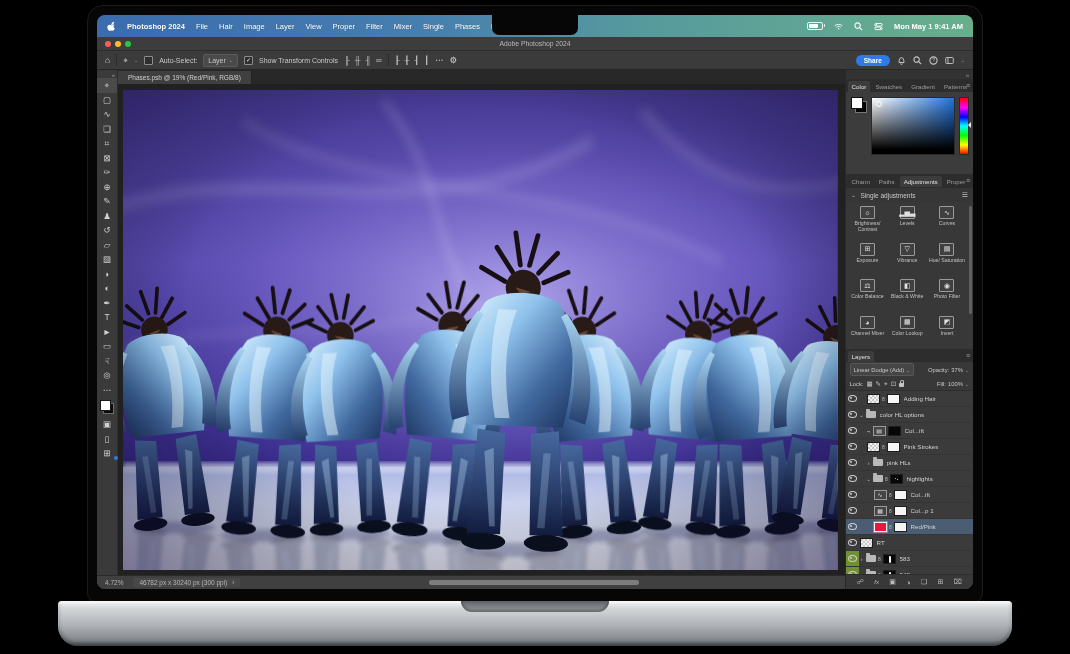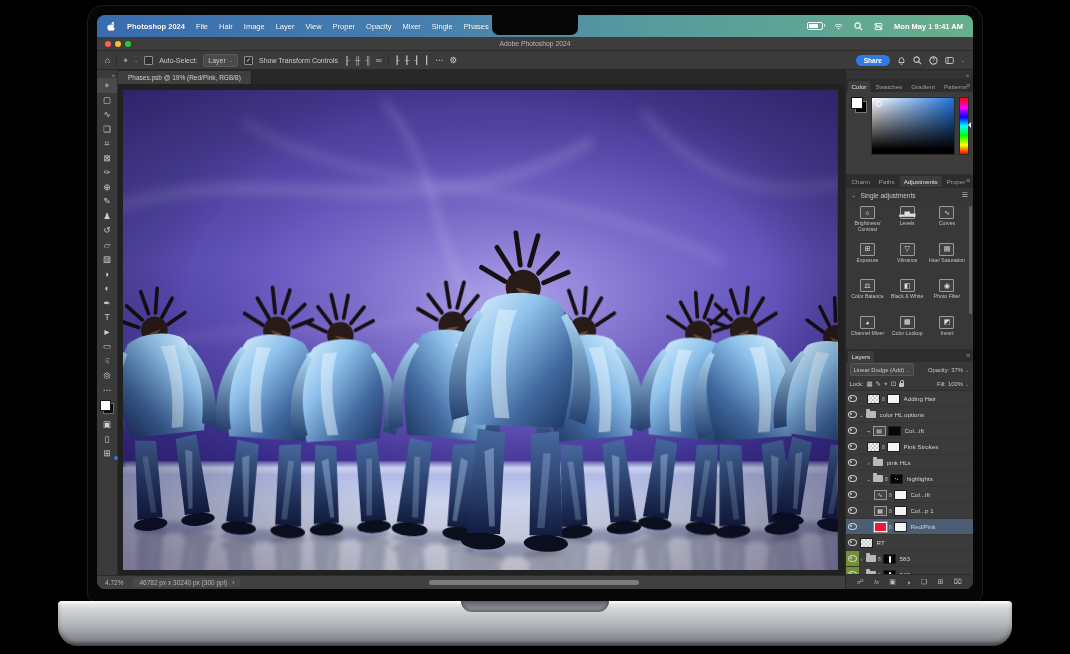--- a/index.html
+++ b/index.html
@@ -158,21 +158,21 @@
             <path fill="#fff" d="M9.5 5.3c-1.4-.1-2.6.8-3.3.8-.7 0-1.7-.8-2.8-.8C1.9 5.4.5 6.5.5 8.7c0 2.2 1.6 4.9 2.9 4.9.7 0 1.2-.5 2.2-.5s1.4.5 2.2.5c1.3 0 2.5-2 2.9-3.3-1.1-.4-1.8-1.4-1.8-2.6 0-1.1.6-1.9 1.3-2.4-.5-.4-1.1-.6-1.7 0z" transform="translate(0,-.6) scale(.98)"></path>
           </svg>
           <span id="menus" style="display:flex;gap:11px;">
               <span class="mitem bold">Photoshop 2024</span>
               <span class="mitem">File</span>
               <span class="mitem">Hair</span>
               <span class="mitem">Image</span>
               <span class="mitem">Layer</span>
               <span class="mitem">View</span>
               <span class="mitem">Proper</span>
-              <span class="mitem">Opacity</span>
+              <span class="mitem">Filter</span>
               <span class="mitem">Mixer</span>
               <span class="mitem">Single</span>
               <span class="mitem">Phases</span>
               <span class="mitem">Help</span>
             </span>
         </div>
         <div class="mb-right">
           <span class="batt"></span>
           <svg class="ob-svg" viewBox="0 0 12 10" style="stroke:#fff;">
             <path d="M1 4 C3.5 1.5 8.5 1.5 11 4"></path>

